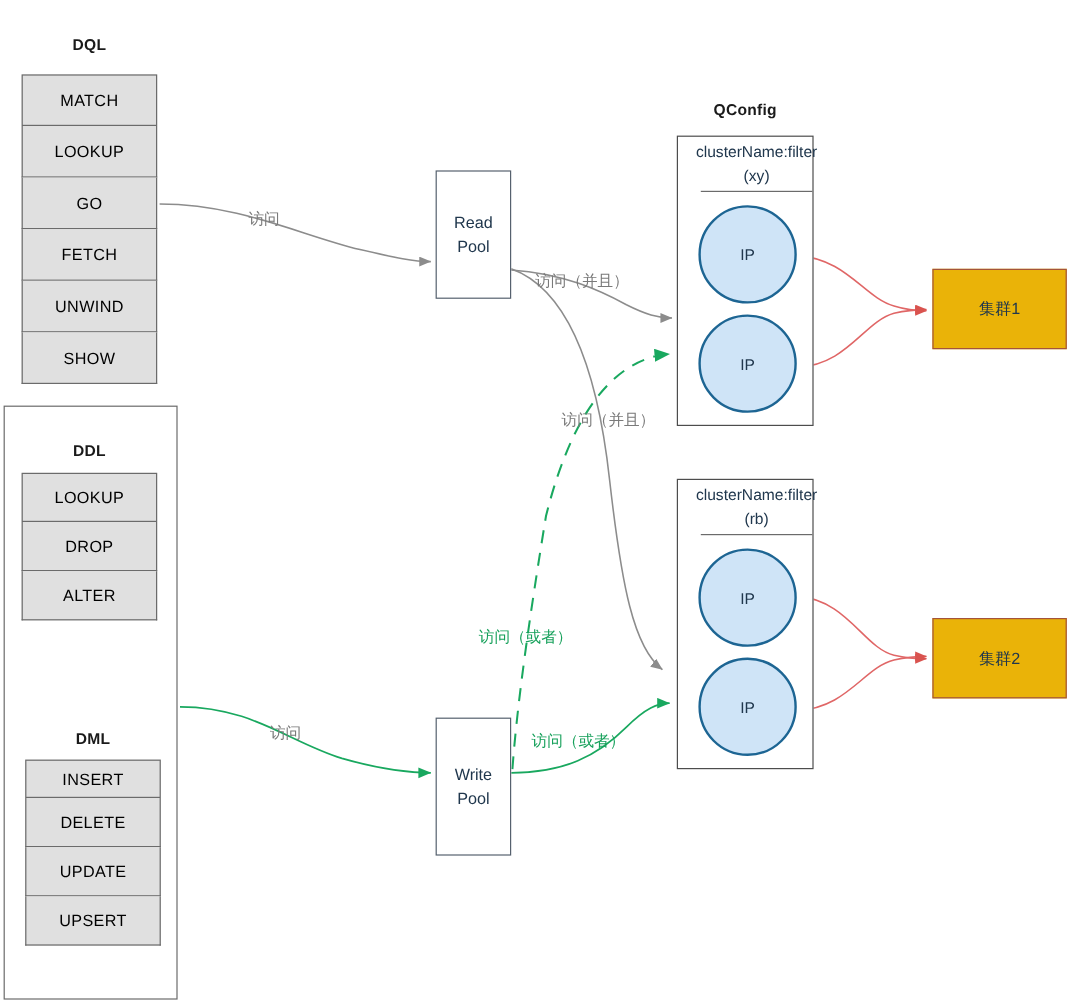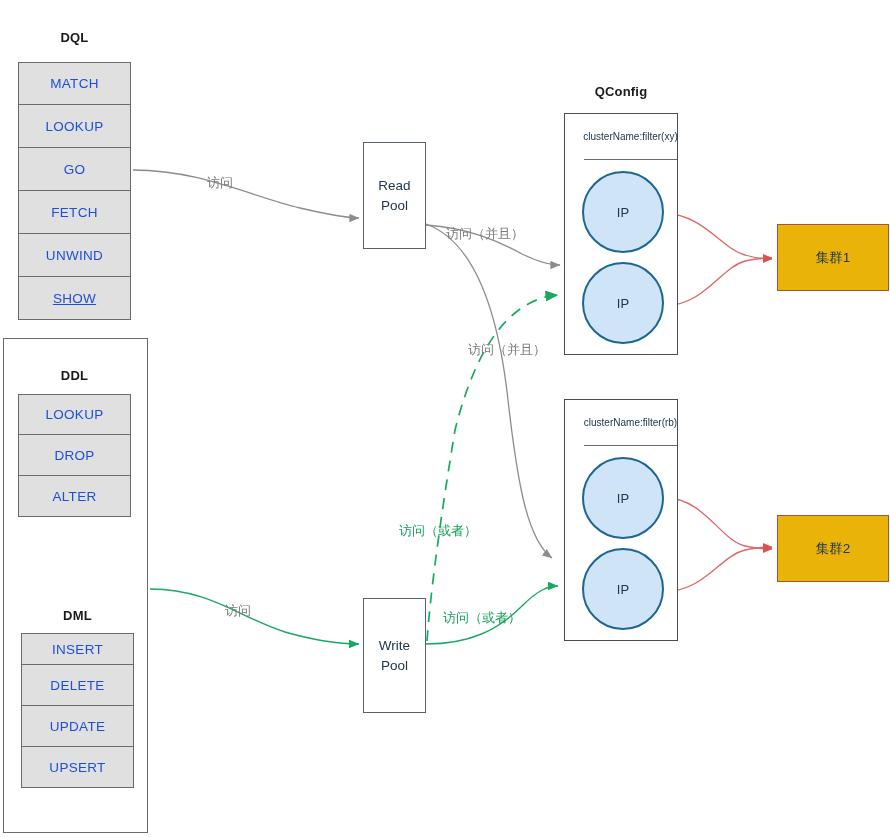--- a/index.html
+++ b/index.html
@@ -32,21 +32,21 @@
   
   .kw-stack { border: 0; }
   .kw-cell {
     box-sizing: border-box;
     background: #e0e0e0;
     border: 1.6px solid #6b6b6b;
     display: flex;
     align-items: center;
     justify-content: center;
     font-size: 13.5px;
-    color: #1d4ed8;
+    color: #000000;
     letter-spacing: .3px;
   }
   .kw-cell + .kw-cell { border-top: none; }
 
   
   .outer-frame {
     border: 1.6px solid #6b6b6b;
     background: transparent;
   }
 
@@ -65,24 +65,24 @@
 
   
   .qc-box {
     border: 1.3px solid #4d4d4d;
     background: #ffffff;
   }
   .qc-header {
     box-sizing: border-box;
     border-bottom: 1.6px solid #6b6b6b;
     display: flex;
-    flex-direction: row;
-    align-items: center;
-    justify-content: center;
-    font-size: 10px;
+    flex-direction: column;
+    align-items: center;
+    justify-content: center;
+    font-size: 13px;
     line-height: 1.5;
     color: #20374d;
     text-align: center;
     margin-left: 19px;
   }
   .qc-body { position: relative; }
 
   .ip-circle {
     border-radius: 50%;
     background: #cfe4f7;
@@ -161,21 +161,21 @@
   </svg>
 
   <div class="abs grp-title" style="left:18px; top:30px; width:113px;">DQL</div>
 
   <div class="abs kw-stack" style="left:18px; top:62px; width:113px;">
     <div class="kw-cell" style="height:43px;">MATCH</div>
     <div class="kw-cell" style="height:43px;">LOOKUP</div>
     <div class="kw-cell" style="height:43px;">GO</div>
     <div class="kw-cell" style="height:43px;text-align:right;">FETCH</div>
     <div class="kw-cell" style="height:43px;">UNWIND</div>
-    <div class="kw-cell" style="height:43px;text-decoration:underline;">SHOW</div>
+    <div class="kw-cell" style="height:43px;">SHOW</div>
   </div>
 
   <div class="abs outer-frame" style="left:3px; top:338px; width:145px; height:495px;"></div>
 
   <div class="abs grp-title" style="left:18px; top:368px; width:113px;">DDL</div>
 
   <div class="abs kw-stack" style="left:18px; top:394px; width:113px;">
     <div class="kw-cell" style="height:41px;">LOOKUP</div>
     <div class="kw-cell" style="height:41px;">DROP</div>
     <div class="kw-cell" style="height:41px;">ALTER</div>

